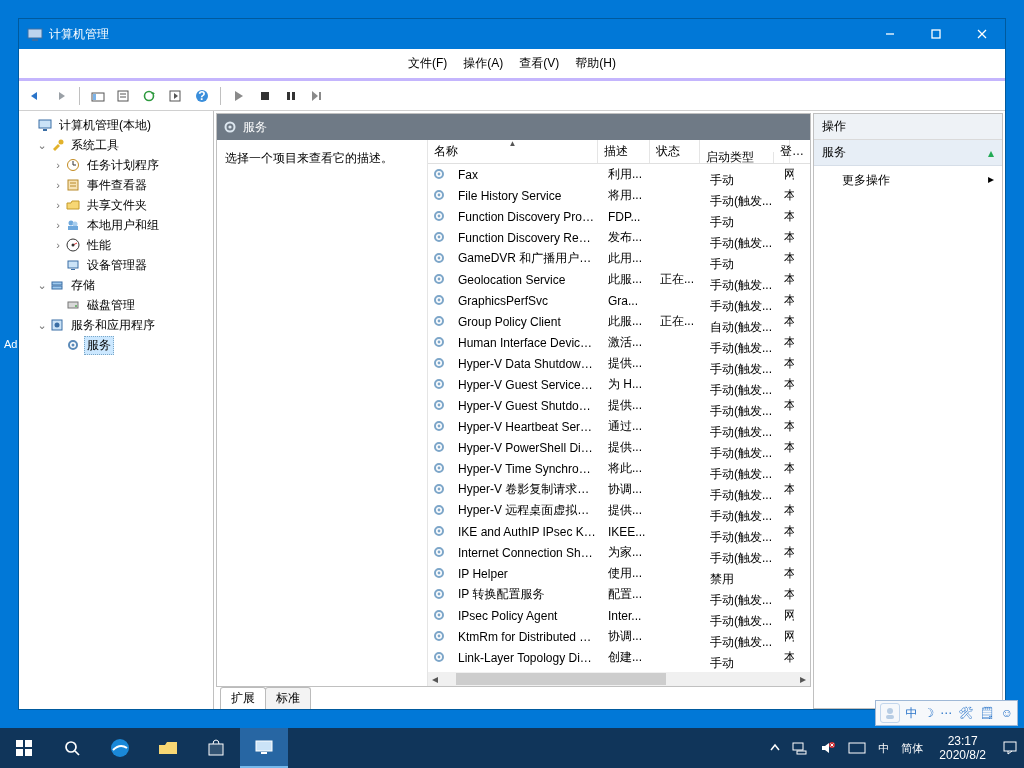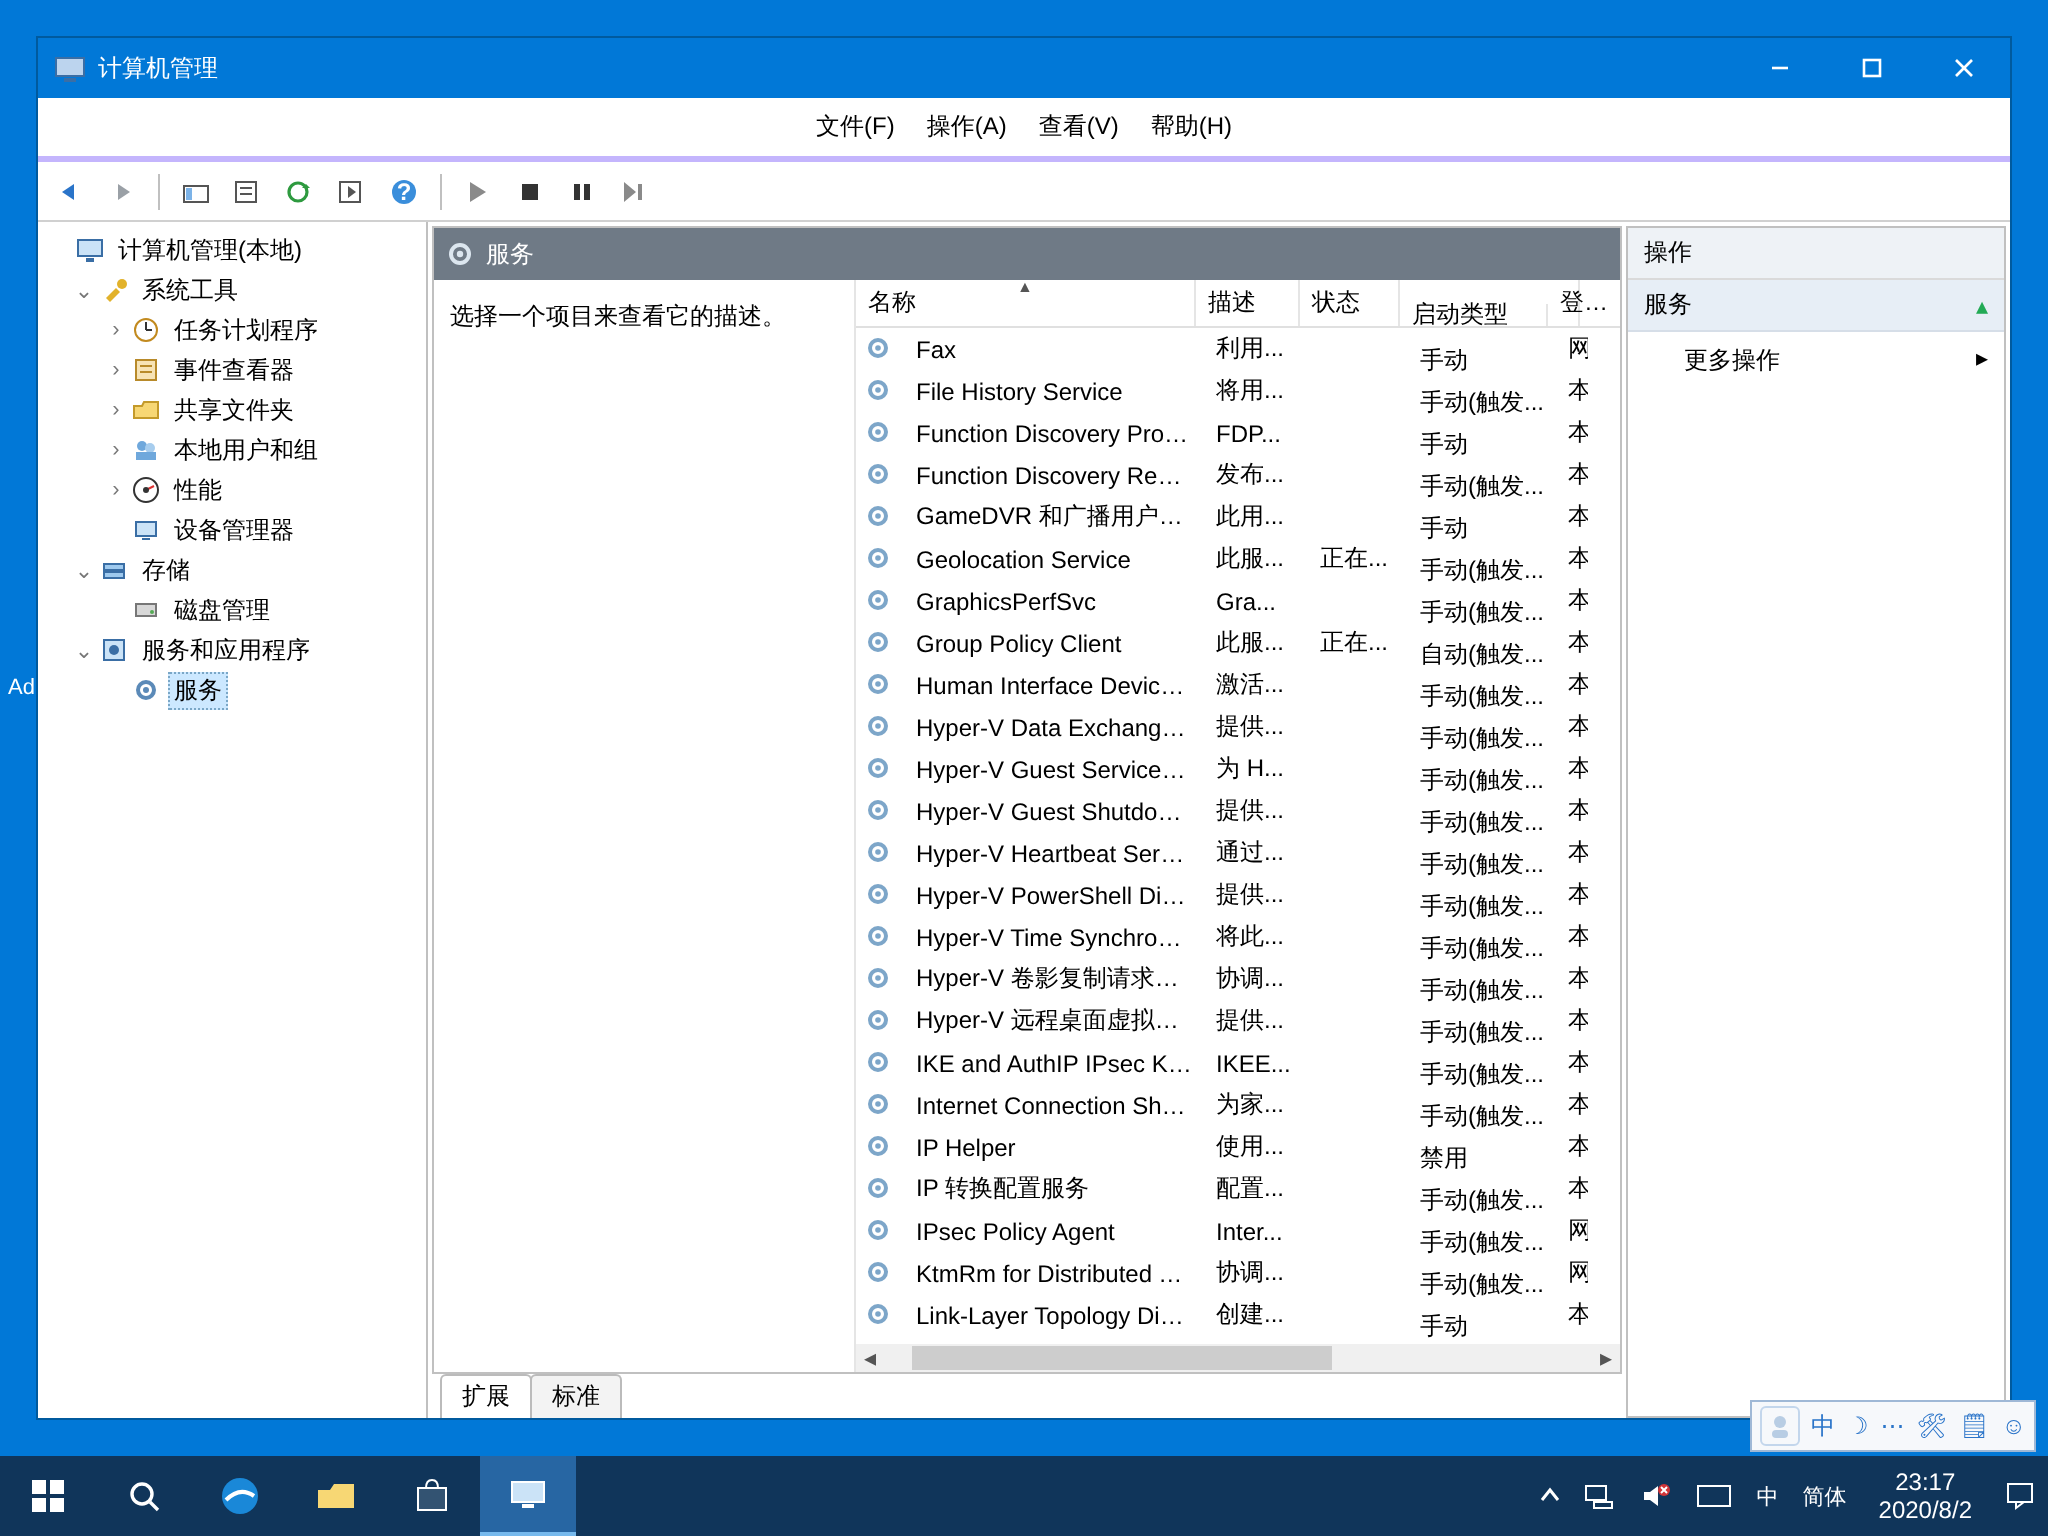--- a/index.html
+++ b/index.html
@@ -461,21 +461,21 @@
                       <span class="c col-start">手动(触发...</span>
                       <span class="c col-logon">本</span>
                     </div>
                     <div class="lrow">
                       <span class="ic">
                         <svg width="14" height="14">
                           <circle cx="7" cy="7" r="4" fill="none" stroke="#7da6c9" stroke-width="2"></circle>
                           <circle cx="7" cy="7" r="1.4" fill="#7da6c9"></circle>
                         </svg>
                       </span>
-                      <span class="c col-name" style="width:150px">Hyper-V Data Exchange ...</span>
+                      <span class="c col-name" style="width:150px">Hyper-V Data Shutdown ...</span>
                       <span class="c col-desc">提供...</span>
                       <span class="c col-stat"></span>
                       <span class="c col-start">手动(触发...</span>
                       <span class="c col-logon">本</span>
                     </div>
                     <div class="lrow">
                       <span class="ic">
                         <svg width="14" height="14">
                           <circle cx="7" cy="7" r="4" fill="none" stroke="#7da6c9" stroke-width="2"></circle>
                           <circle cx="7" cy="7" r="1.4" fill="#7da6c9"></circle>

